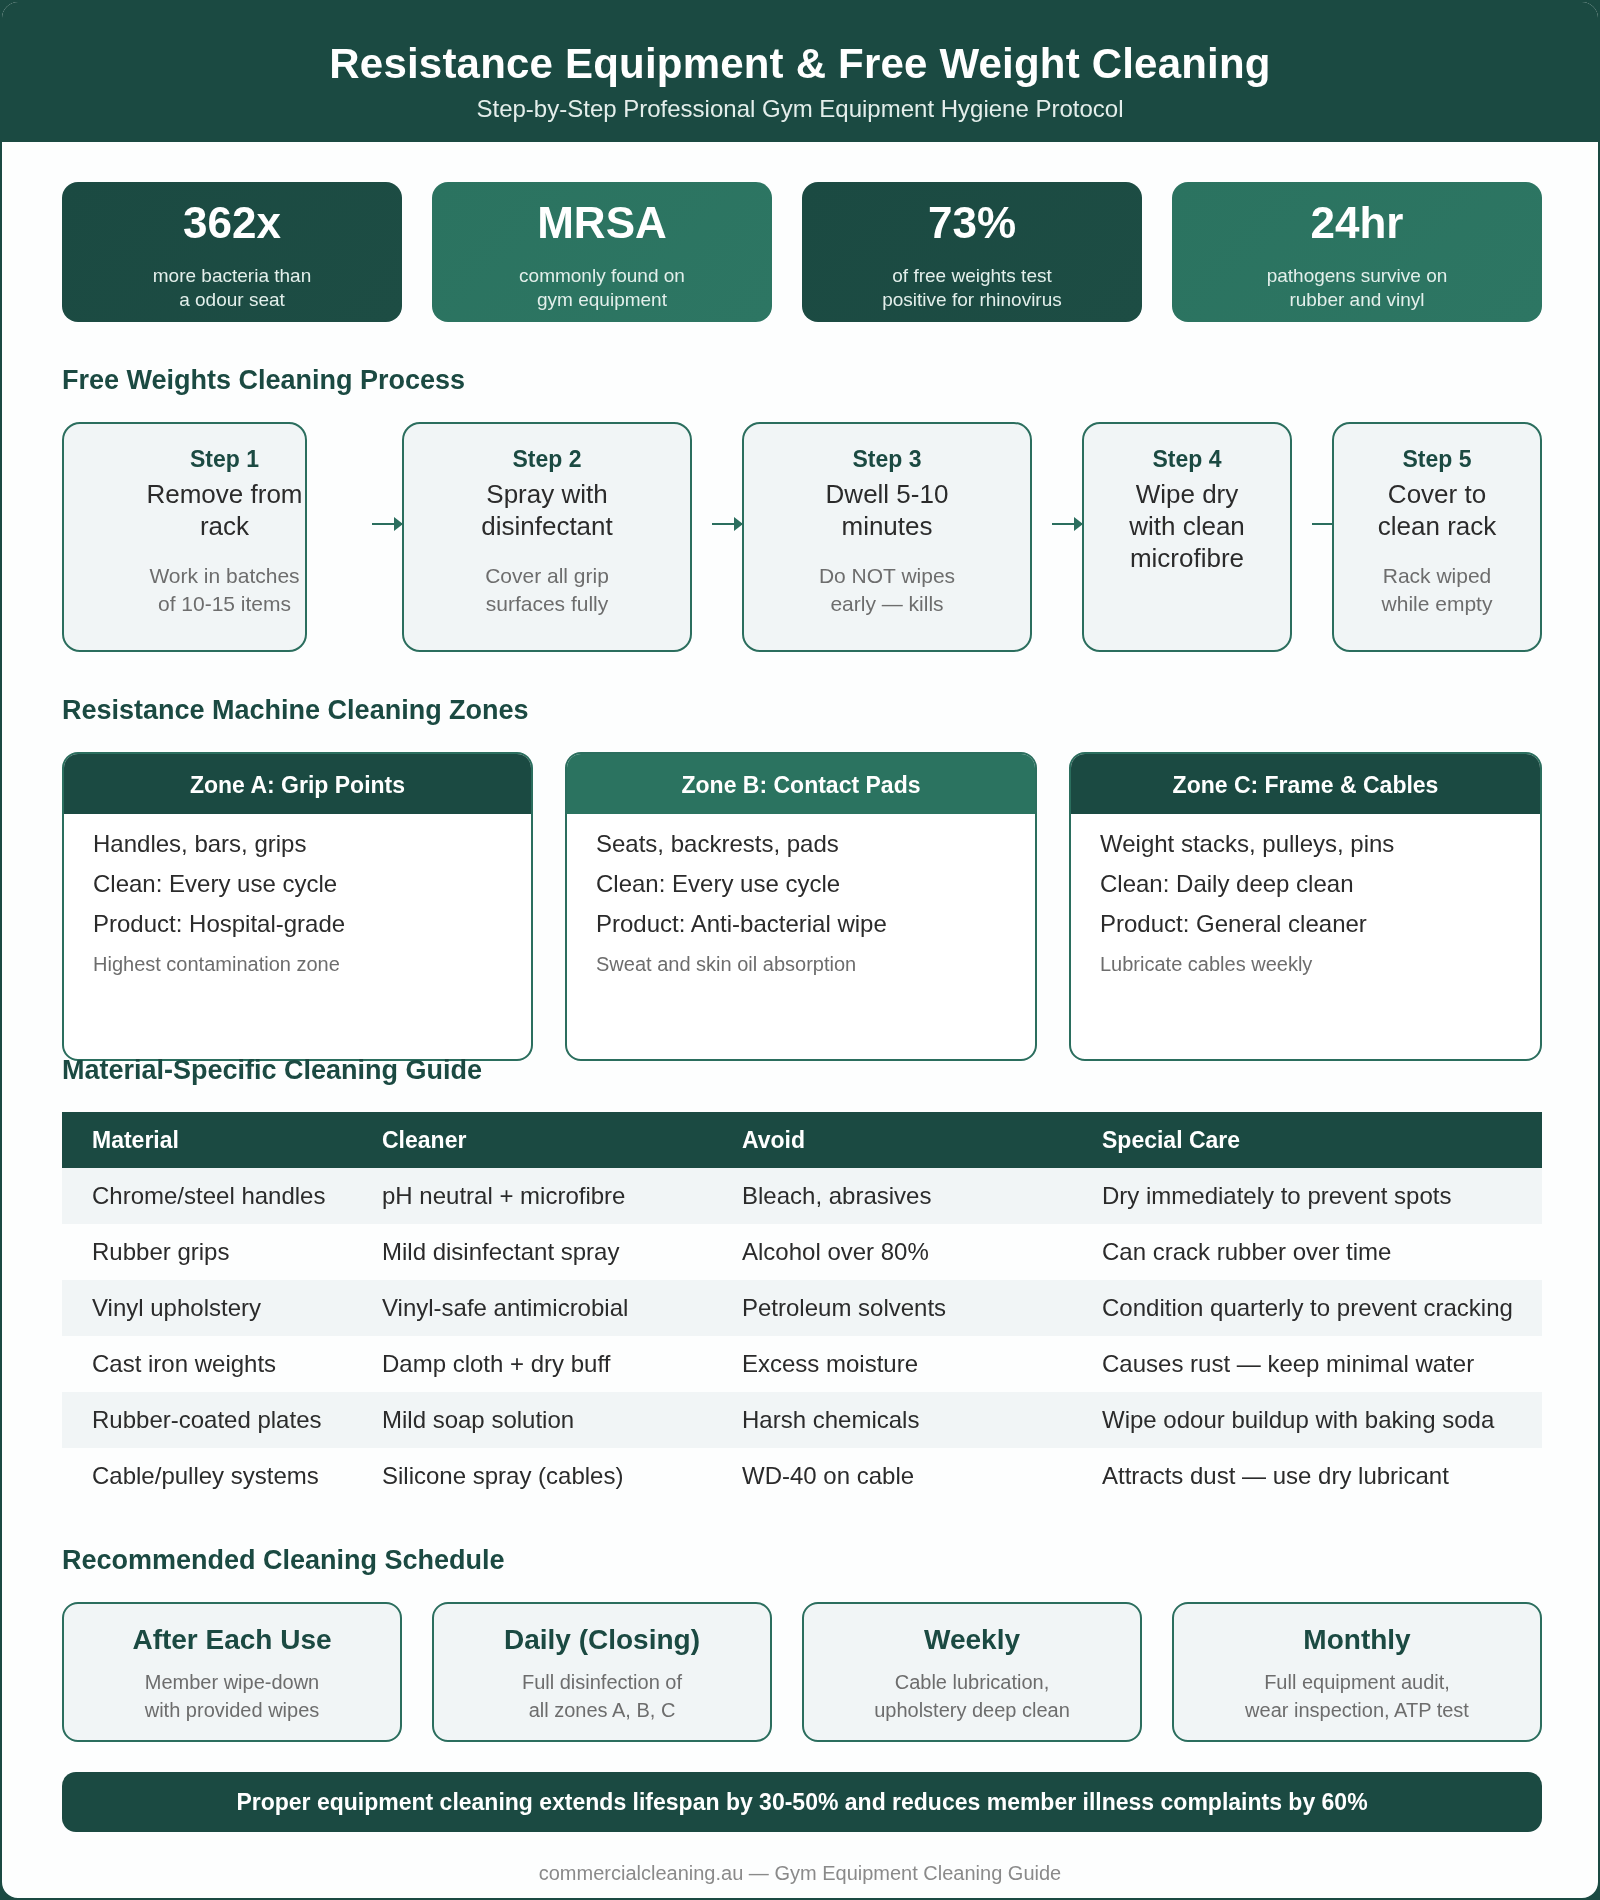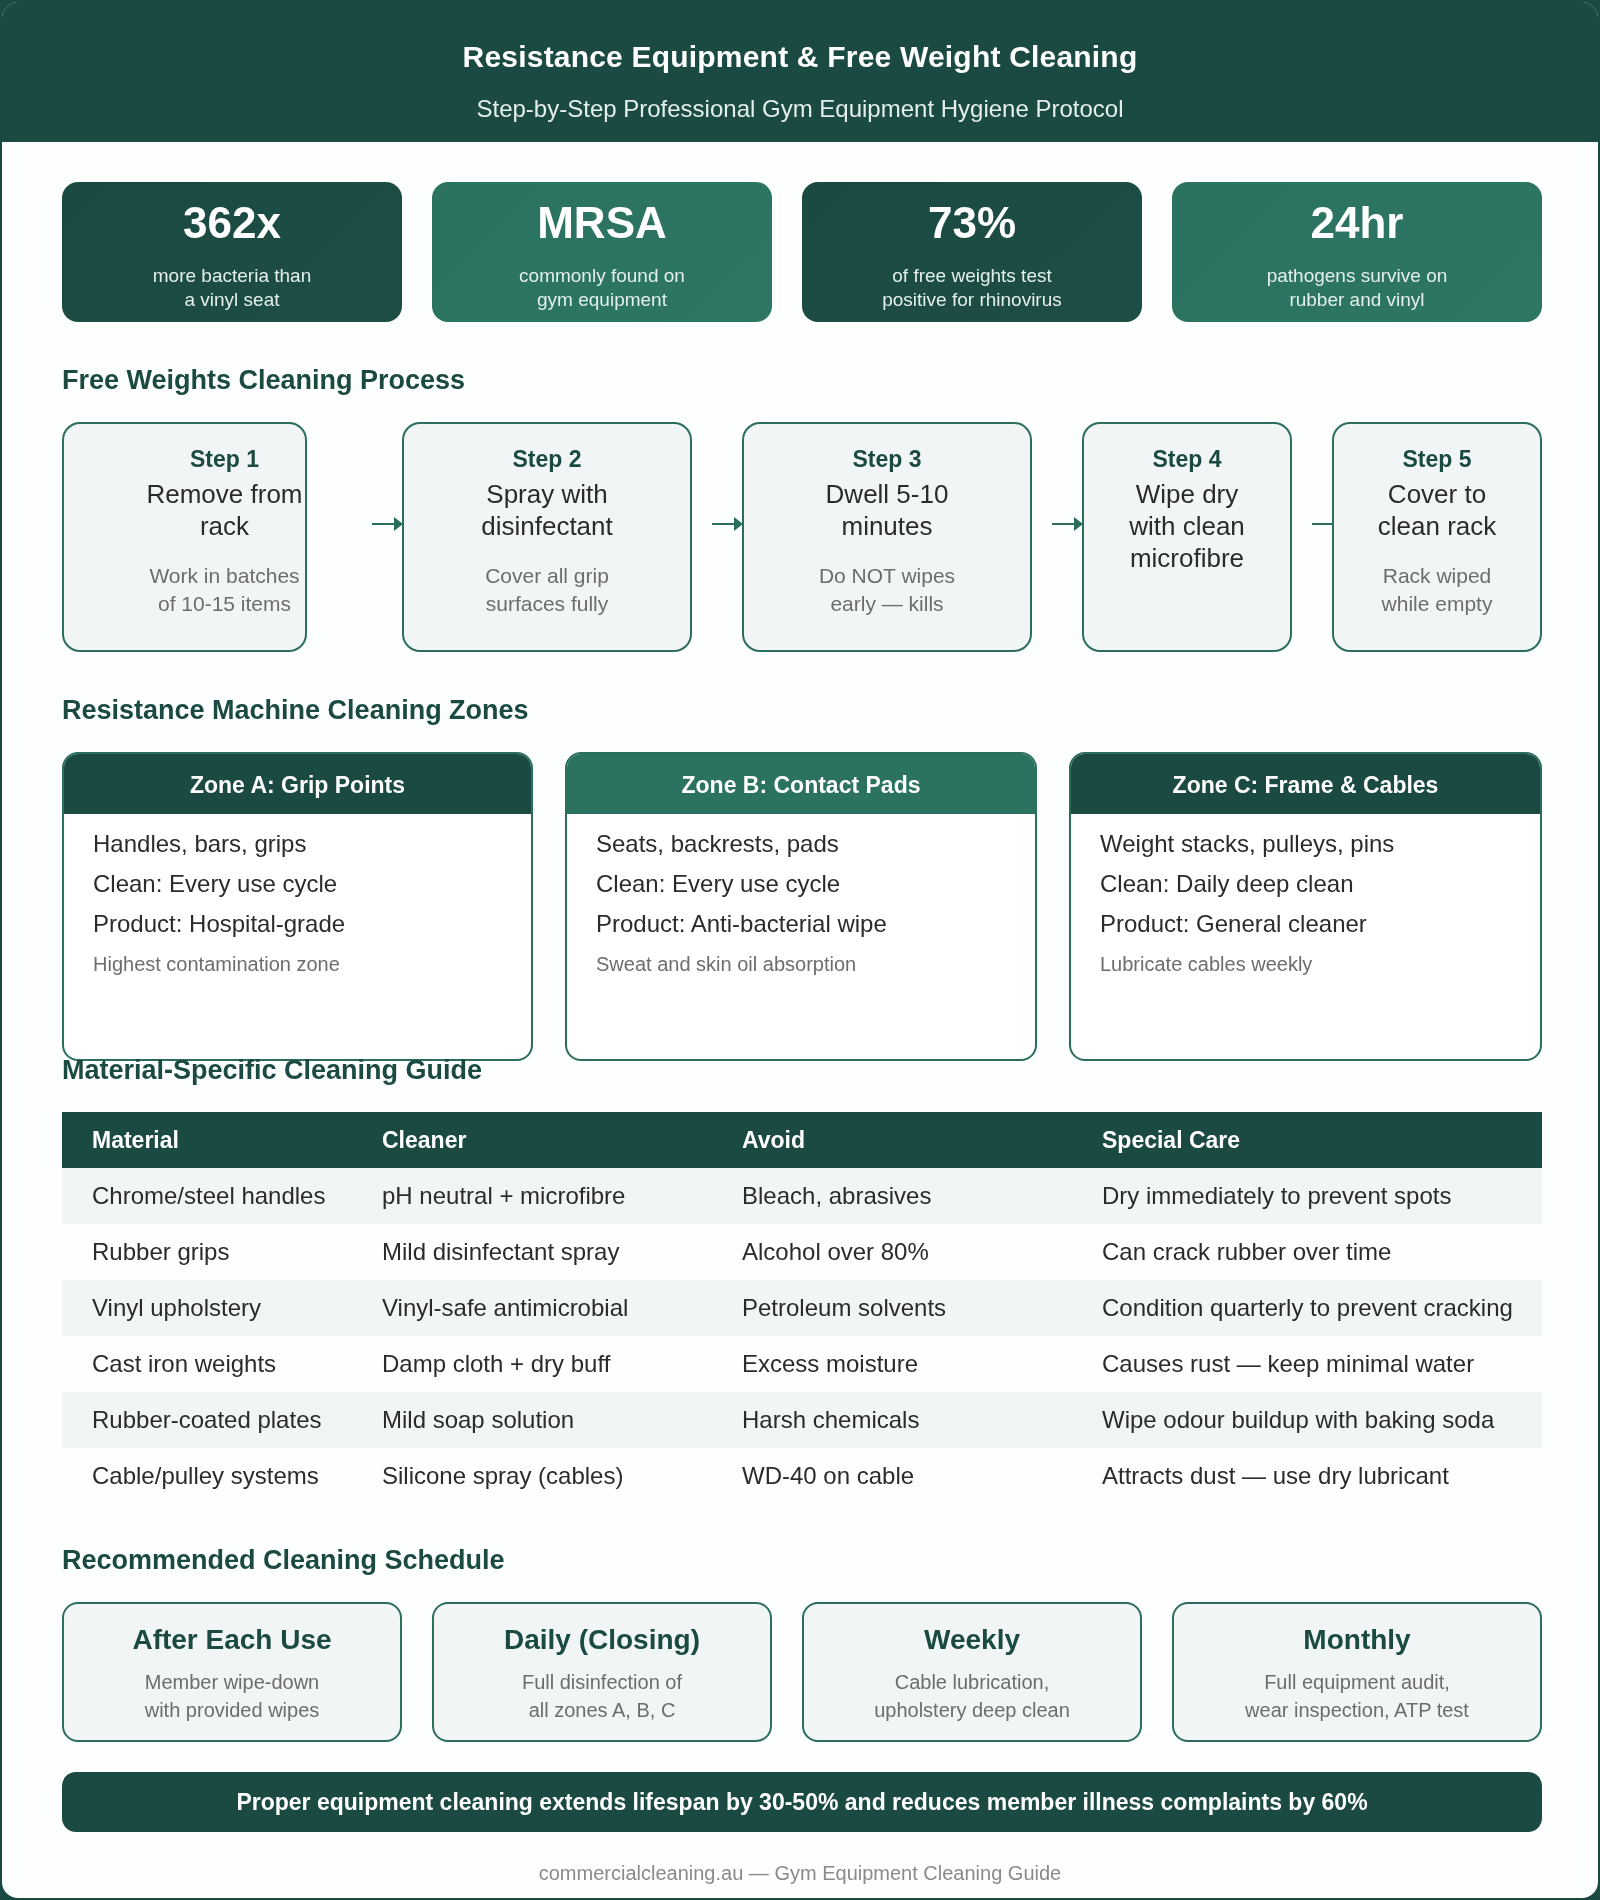--- a/index.html
+++ b/index.html
@@ -7,21 +7,21 @@
   body { font-family: "Liberation Sans", "DejaVu Sans", sans-serif; color: #2b2b2b; }
   .page {
     position: relative; width: 1600px; height: 1900px;
     background: #fdfefe; border-radius: 18px; overflow: hidden;
     border: 2px solid #1b4a42;
   }
   .header {
     position: absolute; left: 0; top: 0; width: 100%; height: 140px;
     background: #1b4a42; text-align: center; color: #fff;
   }
-  .header h1 { position: absolute; top: 38px; width: 100%; font-size: 30px; font-weight: 700; letter-spacing: 0.2px; }
+  .header h1 { position: absolute; top: 38px; width: 100%; font-size: 42px; font-weight: 700; letter-spacing: 0.2px; }
   .header .sub { position: absolute; top: 93px; width: 100%; font-size: 24px; color: #e4eeeb; }
 
   .stats { position: absolute; top: 180px; left: 60px; width: 1480px; height: 140px; }
   .stat {
     position: absolute; top: 0; height: 140px; border-radius: 16px; color: #fff; text-align: center;
   }
   .stat.dark { background: linear-gradient(135deg, #1b4a42, #1d4d44); }
   .stat.light { background: linear-gradient(135deg, #2b7360, #2d7663); }
   .stat .big { position: absolute; top: 16px; width: 100%; font-size: 44px; font-weight: 700; }
   .stat .desc { position: absolute; top: 82px; width: 100%; font-size: 19px; line-height: 24px; color: #e3efeb; }
@@ -79,21 +79,21 @@
   <div class="header">
     <h1>Resistance Equipment &amp; Free Weight Cleaning</h1>
     <div class="sub">Step-by-Step Professional Gym Equipment Hygiene Protocol</div>
   </div>
 
   <div class="stats">
     <div class="stat dark" style="left:0;width:340px;">
       <div class="big">362x</div>
       <div class="desc">
         <div>more bacteria than</div>
-        <div>a vinyl seat</div>
+        <div>a odour seat</div>
       </div>
     </div>
     <div class="stat light" style="left:370px;width:340px;">
       <div class="big">MRSA</div>
       <div class="desc">
         <div>commonly found on</div>
         <div>gym equipment</div>
       </div>
     </div>
     <div class="stat dark" style="left:740px;width:340px;">

